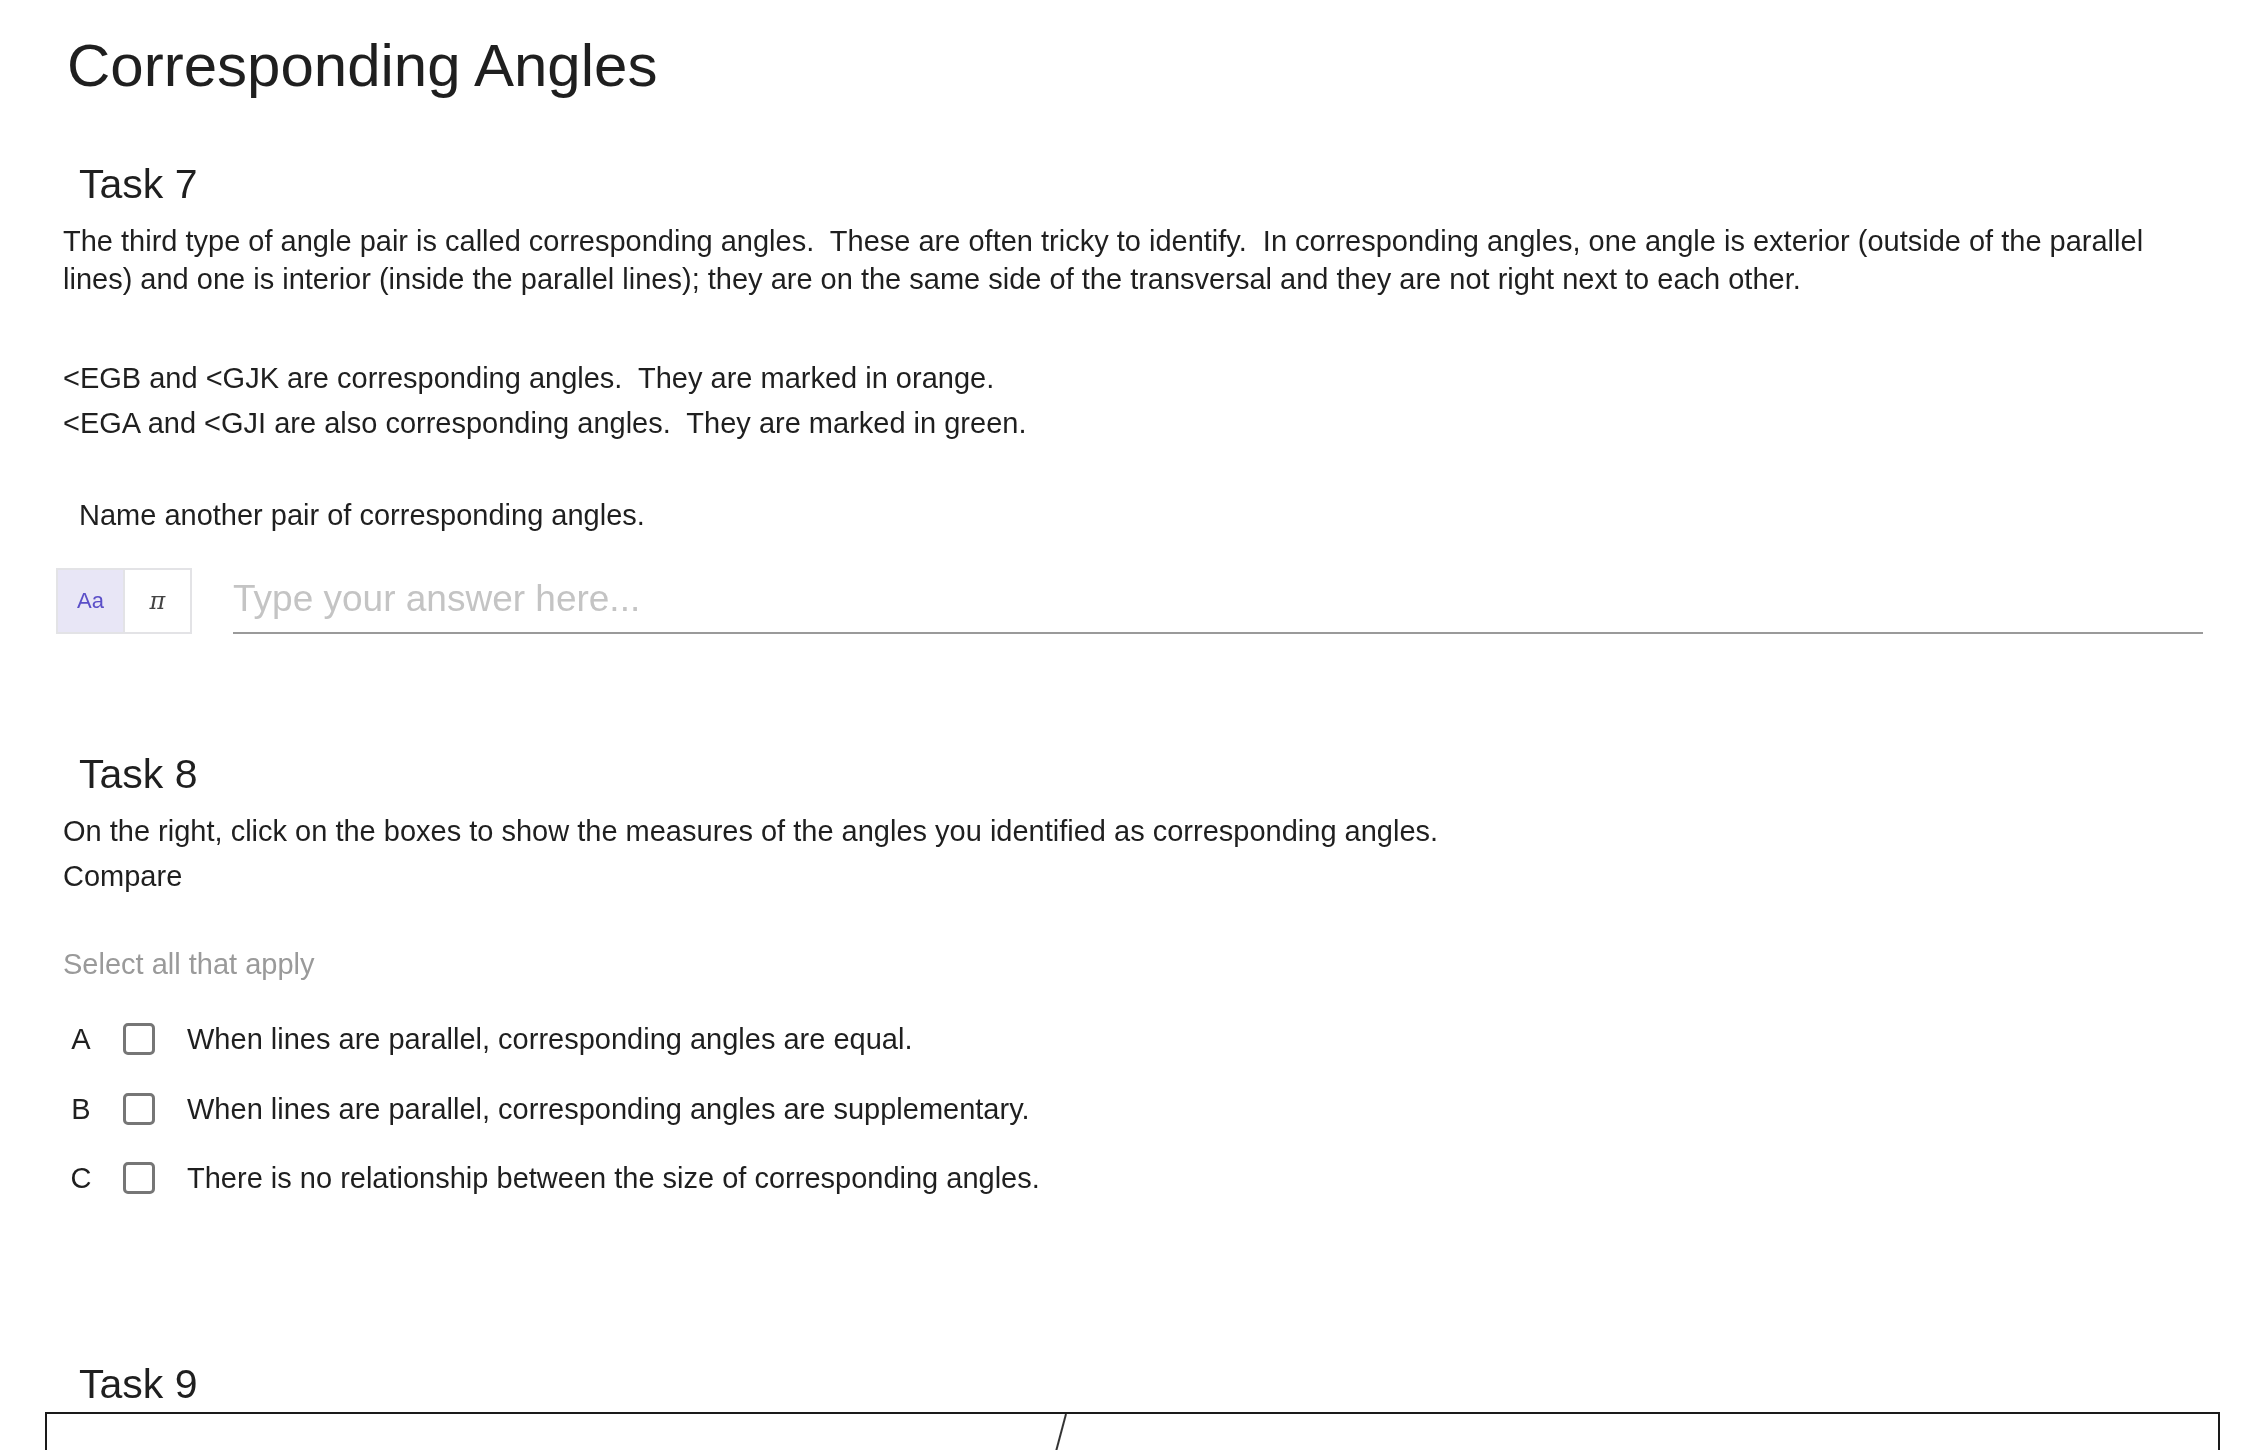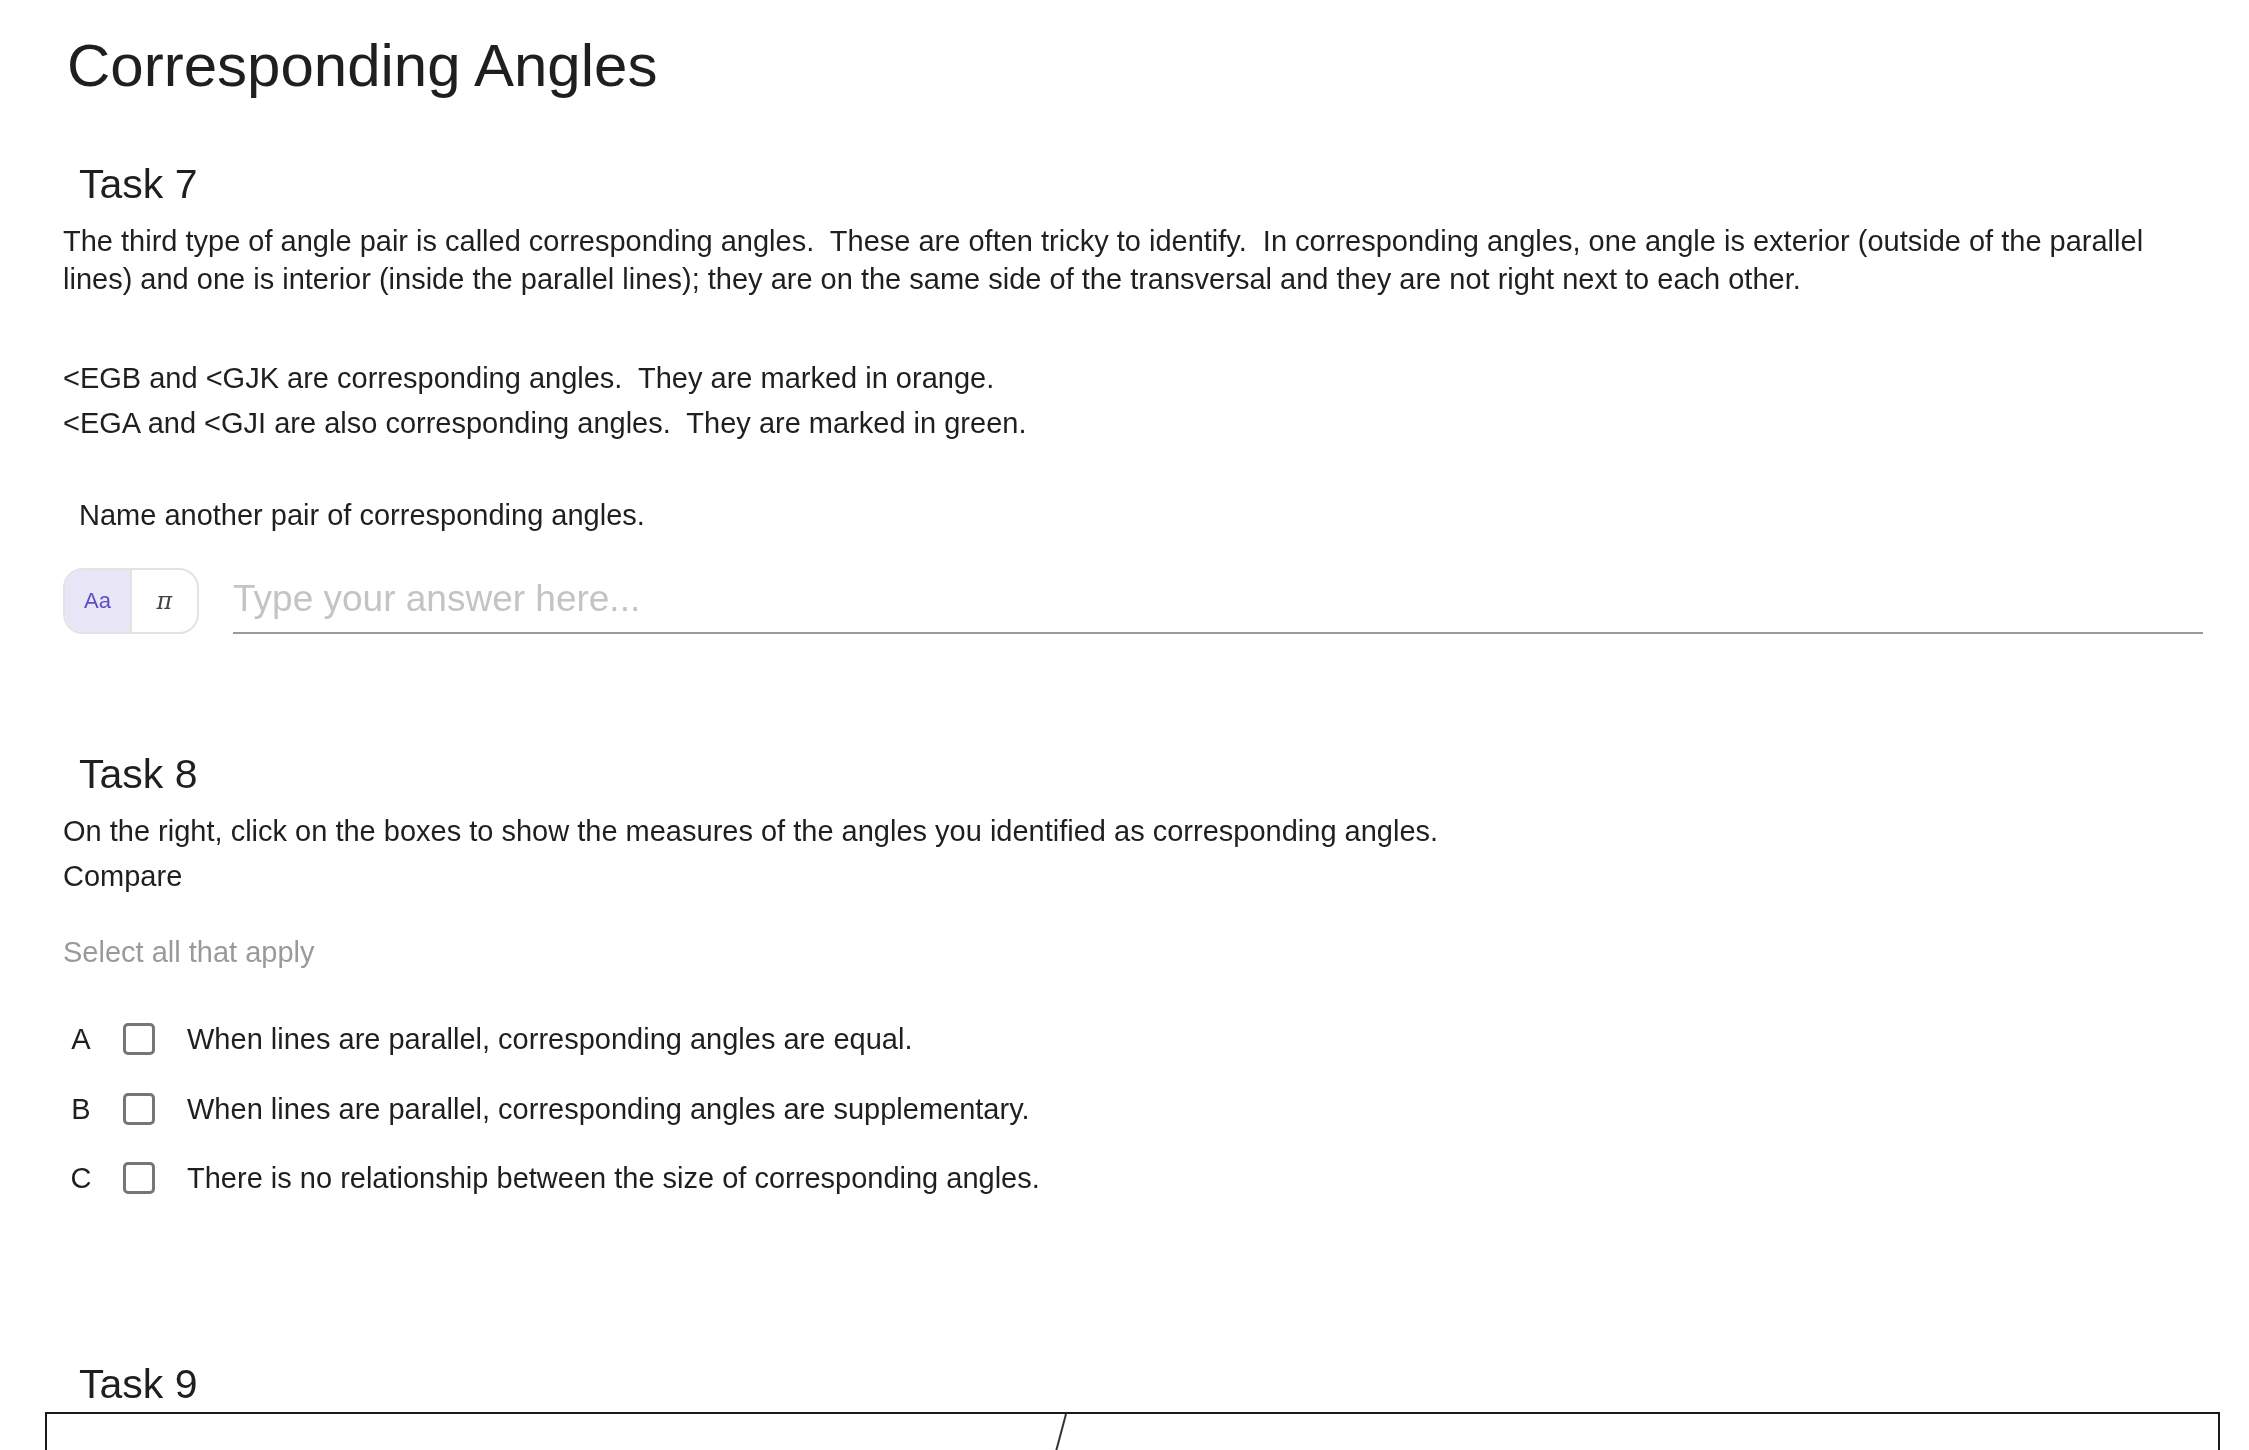--- a/index.html
+++ b/index.html
@@ -5,25 +5,25 @@
   html, body { margin: 0; padding: 0; background: #ffffff; }
   body {
     width: 2249px; height: 1450px; overflow: hidden; position: relative;
     font-family: "Liberation Sans", sans-serif; color: #1f1f1f;
   }
   .abs { position: absolute; }
   .page-title { left: 63px; top: 22px; font-size: 60px; line-height: 80px; font-weight: 400; margin: 4px; color: #1f1f1f; }
   .task-heading { left: 63px; font-size: 41px; line-height: 56px; font-weight: 400; margin: 16px; color: #1f1f1f; }
   .body-text { left: 63px; font-size: 29px; line-height: 38px; color: #1f1f1f; margin: 0; white-space: pre-wrap; }
   .para { width: 2110px; }
-  .hint { color: #9a9a9a; }
+  .hint { color: #9a9a9a; margin-top: 12px; }
 
   .mode-toggle {
-    left: 63px; top: 568px; width: 136px; height: 66px;
-    border: 2px solid #e3e3e6; border-radius: 20px; box-sizing: border-box;
+    left: 56px; top: 568px; width: 136px; height: 66px;
+    border: 2px solid #e3e3e6; border-radius: 0; box-sizing: border-box;
     display: flex; overflow: hidden; background: #fff;
   }
   .mode-btn { flex: 1; display: flex; align-items: center; justify-content: center; font-size: 22px; cursor: pointer; }
   .mode-btn.active { background: #e8e6f6; color: #5b4fc8; border-right: 2px solid #e3e3e6; }
   .mode-btn.pi { font-family: "DejaVu Serif", serif; font-style: italic; color: #444; font-size: 24px; }
 
   .answer-input {
     left: 233px; top: 566px; width: 1970px; height: 68px;
     border: none; border-bottom: 2px solid #9a9a9a; outline: none;
     font-family: "Liberation Sans", sans-serif; font-size: 37px; color: #1f1f1f;

